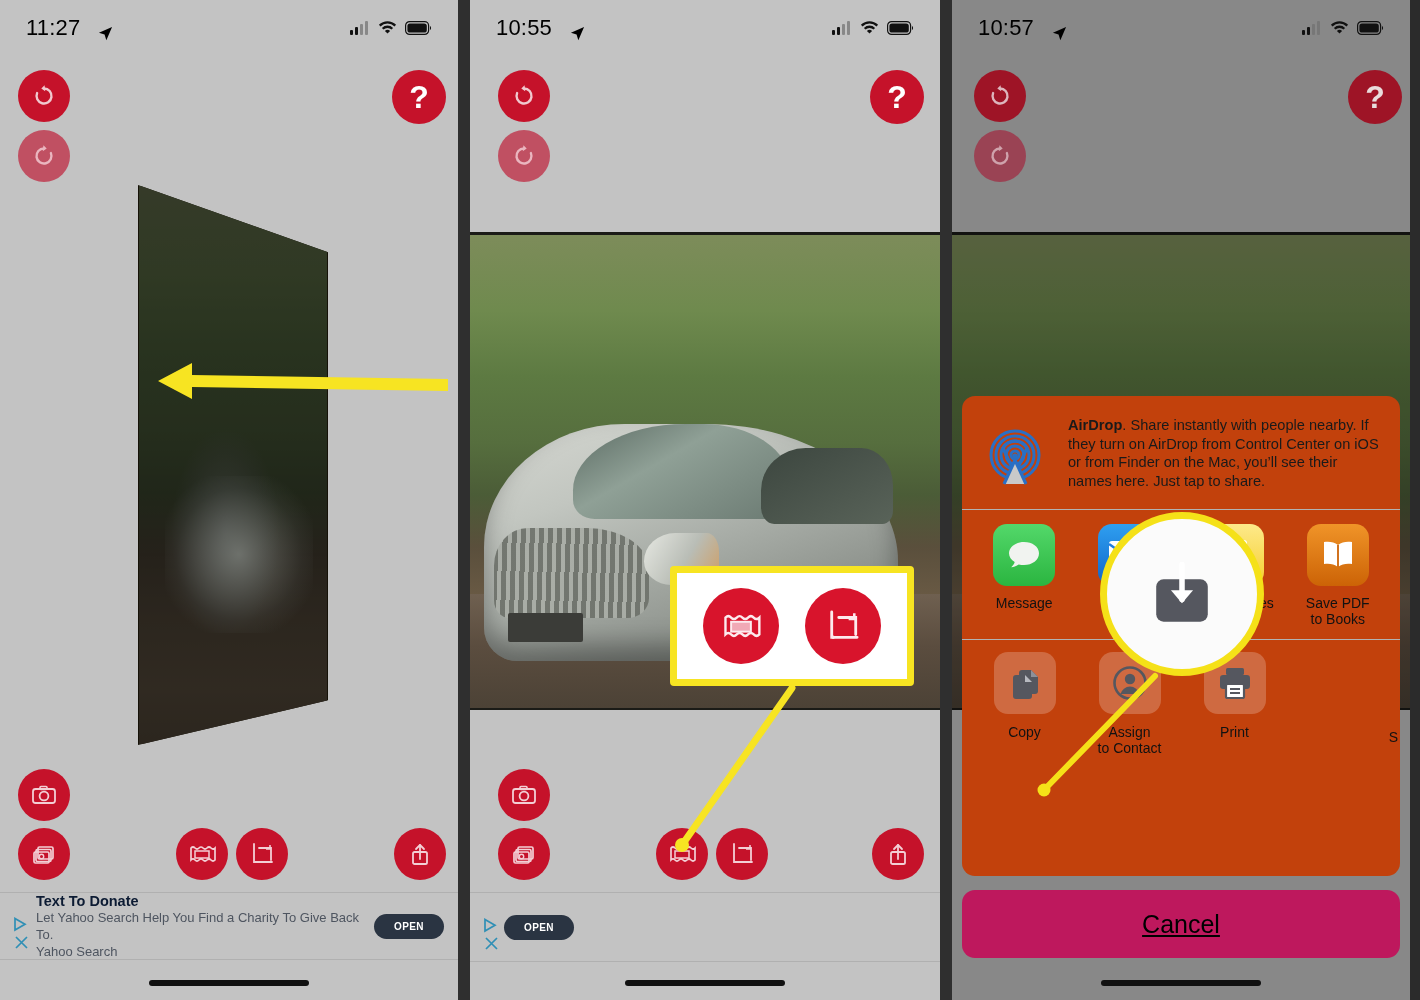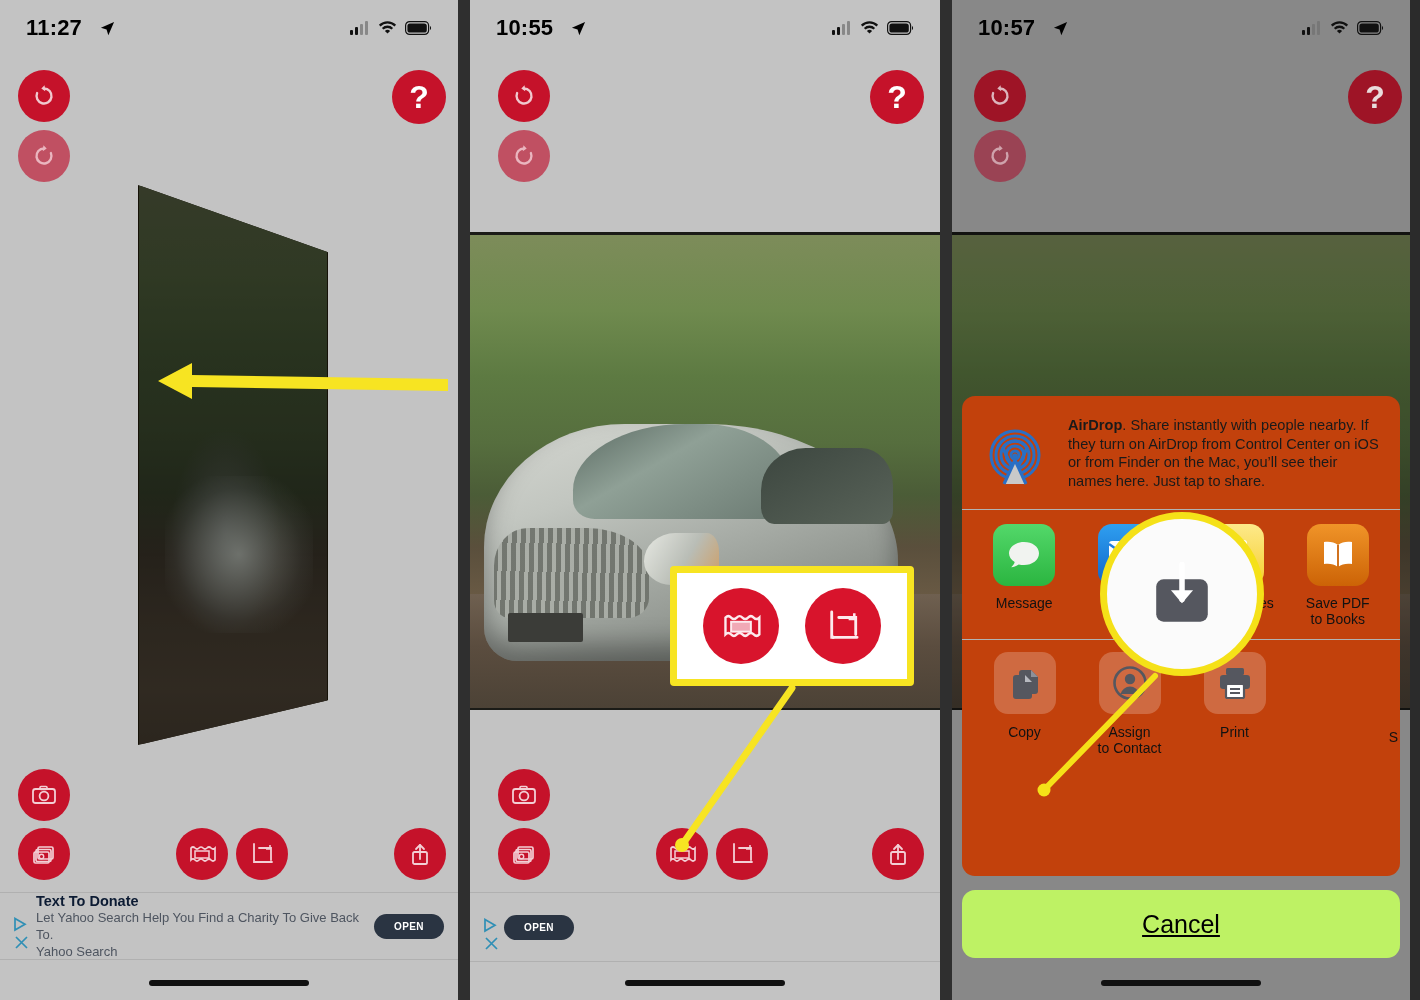--- a/index.html
+++ b/index.html
@@ -25,22 +25,22 @@
   .panel.p3 { width: 458px; background: #c3c3c3; }
 
   
   .statusbar {
     position: absolute; top: 0; left: 0; right: 0; height: 56px;
     display: flex; align-items: center; justify-content: space-between;
     padding: 0 26px 0 26px;
     z-index: 30;
   }
   .status-time {
-    font-size: 22px; font-weight: bold; color: #000;
-    letter-spacing: .2px; display: flex; align-items: center; gap: 18px;
+    font-size: 22px; font-weight: normal; color: #000;
+    letter-spacing: .2px; display: flex; align-items: flex-end; gap: 18px;
   }
   .loc-arrow { width: 15px; height: 15px; display:inline-block; }
   .status-right { display: flex; align-items: center; gap: 8px; }
 
   
   .rbtn {
     position: absolute;
     border-radius: 50%;
     background: #c5122a;
     display: flex; align-items: center; justify-content: center;
@@ -134,21 +134,21 @@
   .app-label { font-size: 14px; color: #121212; text-align: center; line-height: 1.15; }
 
   .actions-row { display: flex; padding: 12px 10px 16px 10px; position: relative; }
   .action-cell { flex: 0 0 105px; display: flex; flex-direction: column; align-items: center; gap: 10px; }
   .action-box { width: 62px; height: 62px; border-radius: 14px; background: rgba(255,255,255,.22); display:flex; align-items:center; justify-content:center; }
   .action-label { font-size: 14px; color: #121212; text-align: center; line-height: 1.18; }
   .action-partial { position: absolute; right: 2px; bottom: 28px; font-size: 14px; color: #121212; }
 
   .cancel-btn {
     position: absolute; left: 10px; right: 10px;
-    background: #bef264; border-radius: 13px;
+    background: #be185d; border-radius: 13px;
     display: flex; align-items: center; justify-content: center;
     z-index: 28;
   }
   .cancel-label { font-size: 25px; color: #000; text-decoration: underline; }
 
   
   .magnifier {
     position: absolute;
     border-radius: 50%;
     background: #fbfbfb;

